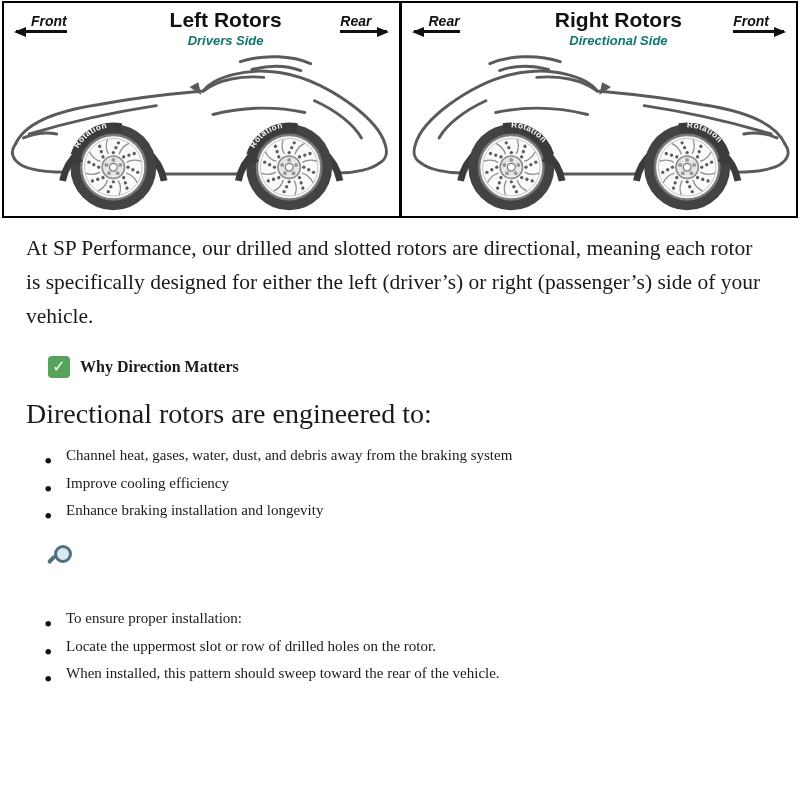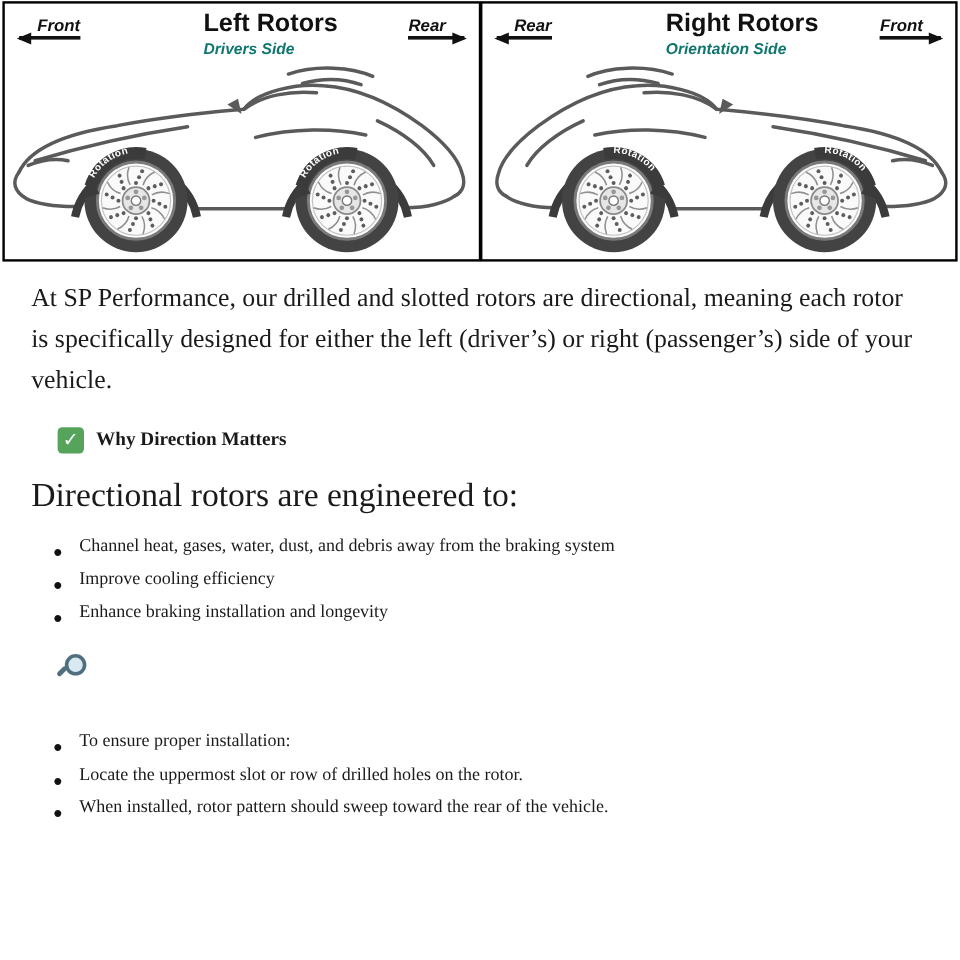--- a/index.html
+++ b/index.html
@@ -9,21 +9,21 @@
     font-family:"Liberation Serif", serif;
     color:#1a1a1a;
   }
 
   
   .diagram { display:flex; width:800px; height:218px; padding:1px 2px 0 2px; }
   .panel { flex:1; border:2px solid #000; background:#fff; position:relative; overflow:hidden; }
   .panel + .panel { border-left-width:2px; margin-left:-1px; }
 
   .panel-header { display:flex; justify-content:space-between; align-items:flex-start; padding:7px 12px 0 12px; }
-  .panel-title-block { margin-top:-2px;margin-left:44px; }
+  .panel-title-block { text-align:center; margin-top:-2px;margin-left:44px; }
   .panel-title { font-family:"Liberation Sans", sans-serif; font-weight:bold; font-size:21px; color:#111; }
   .panel-subtitle { font-family:"Liberation Sans", sans-serif; font-weight:bold; font-style:italic; font-size:13px; color:#0f766e; margin-top:1px; }
 
   .dir-arrow {
     position:relative; display:inline-block; margin-top:3px;
     font-family:"Liberation Sans", sans-serif; font-weight:bold; font-style:italic;
     font-size:14px; color:#111; border-bottom:3px solid #111; padding-bottom:1px;
   }
   .dir-arrow.left  { padding-left:15px; }
   .dir-arrow.right { padding-right:15px; }
@@ -172,21 +172,21 @@
     </svg>
   </div>
 
   <div class="panel">
     <div class="panel-header">
       <span class="dir-arrow left">
         <span>Rear</span>
       </span>
       <div class="panel-title-block">
         <div class="panel-title">Right Rotors</div>
-        <div class="panel-subtitle">Orientation Side</div>
+        <div class="panel-subtitle">Directional Side</div>
       </div>
       <span class="dir-arrow right">
         <span>Front</span>
       </span>
     </div>
     <svg class="car-svg" viewBox="0 0 396 172">
       <g transform="translate(396,0) scale(-1,1)">
         <use href="#car-body"></use>
         <use href="#wheel" transform="translate(108,120)"></use>
         <use href="#wheel" transform="translate(288,120)"></use>
@@ -226,16 +226,16 @@
     <li>Enhance braking installation and longevity</li>
   </ul>
 
   <div class="section-heading">
     <span class="icon-wrap mag-icon"></span>
   </div>
 
   <ul class="bullets" style="margin-top:40px;">
     <li>To ensure proper installation:</li>
     <li>Locate the uppermost slot or row of drilled holes on the rotor.</li>
-    <li>When installed, rotor pattern should sweep toward the rear of the vehicle.</li>
+    <li>When installed, this pattern should sweep toward the rear of the vehicle.</li>
   </ul>
 
 </div>
 
 </body></html>

